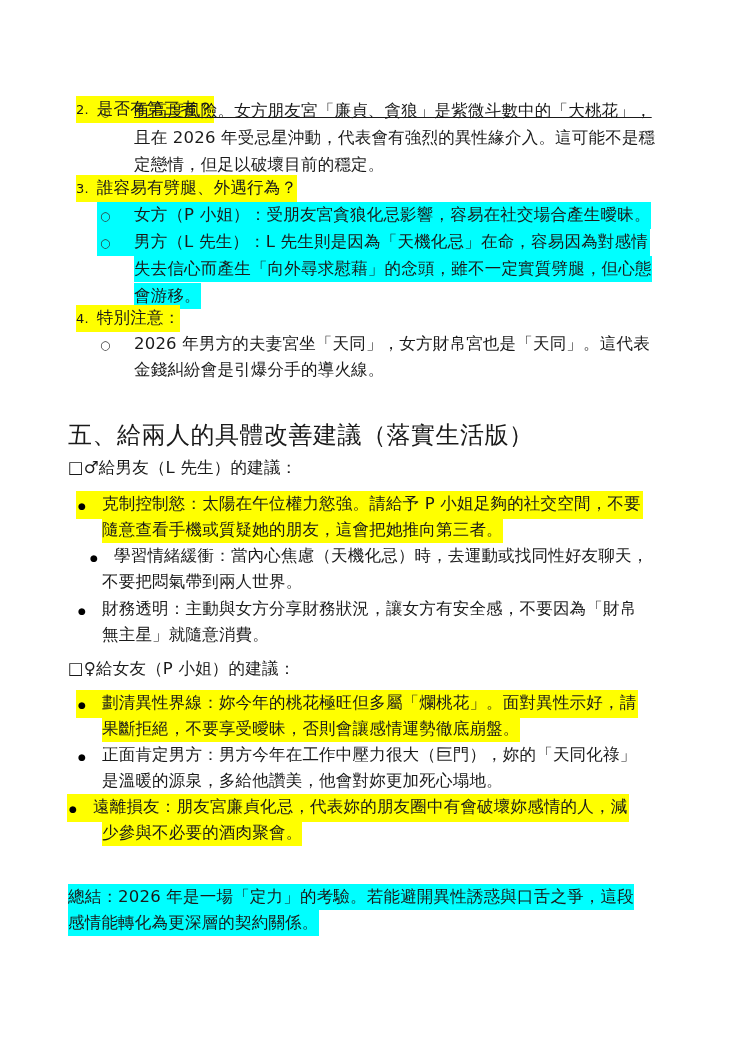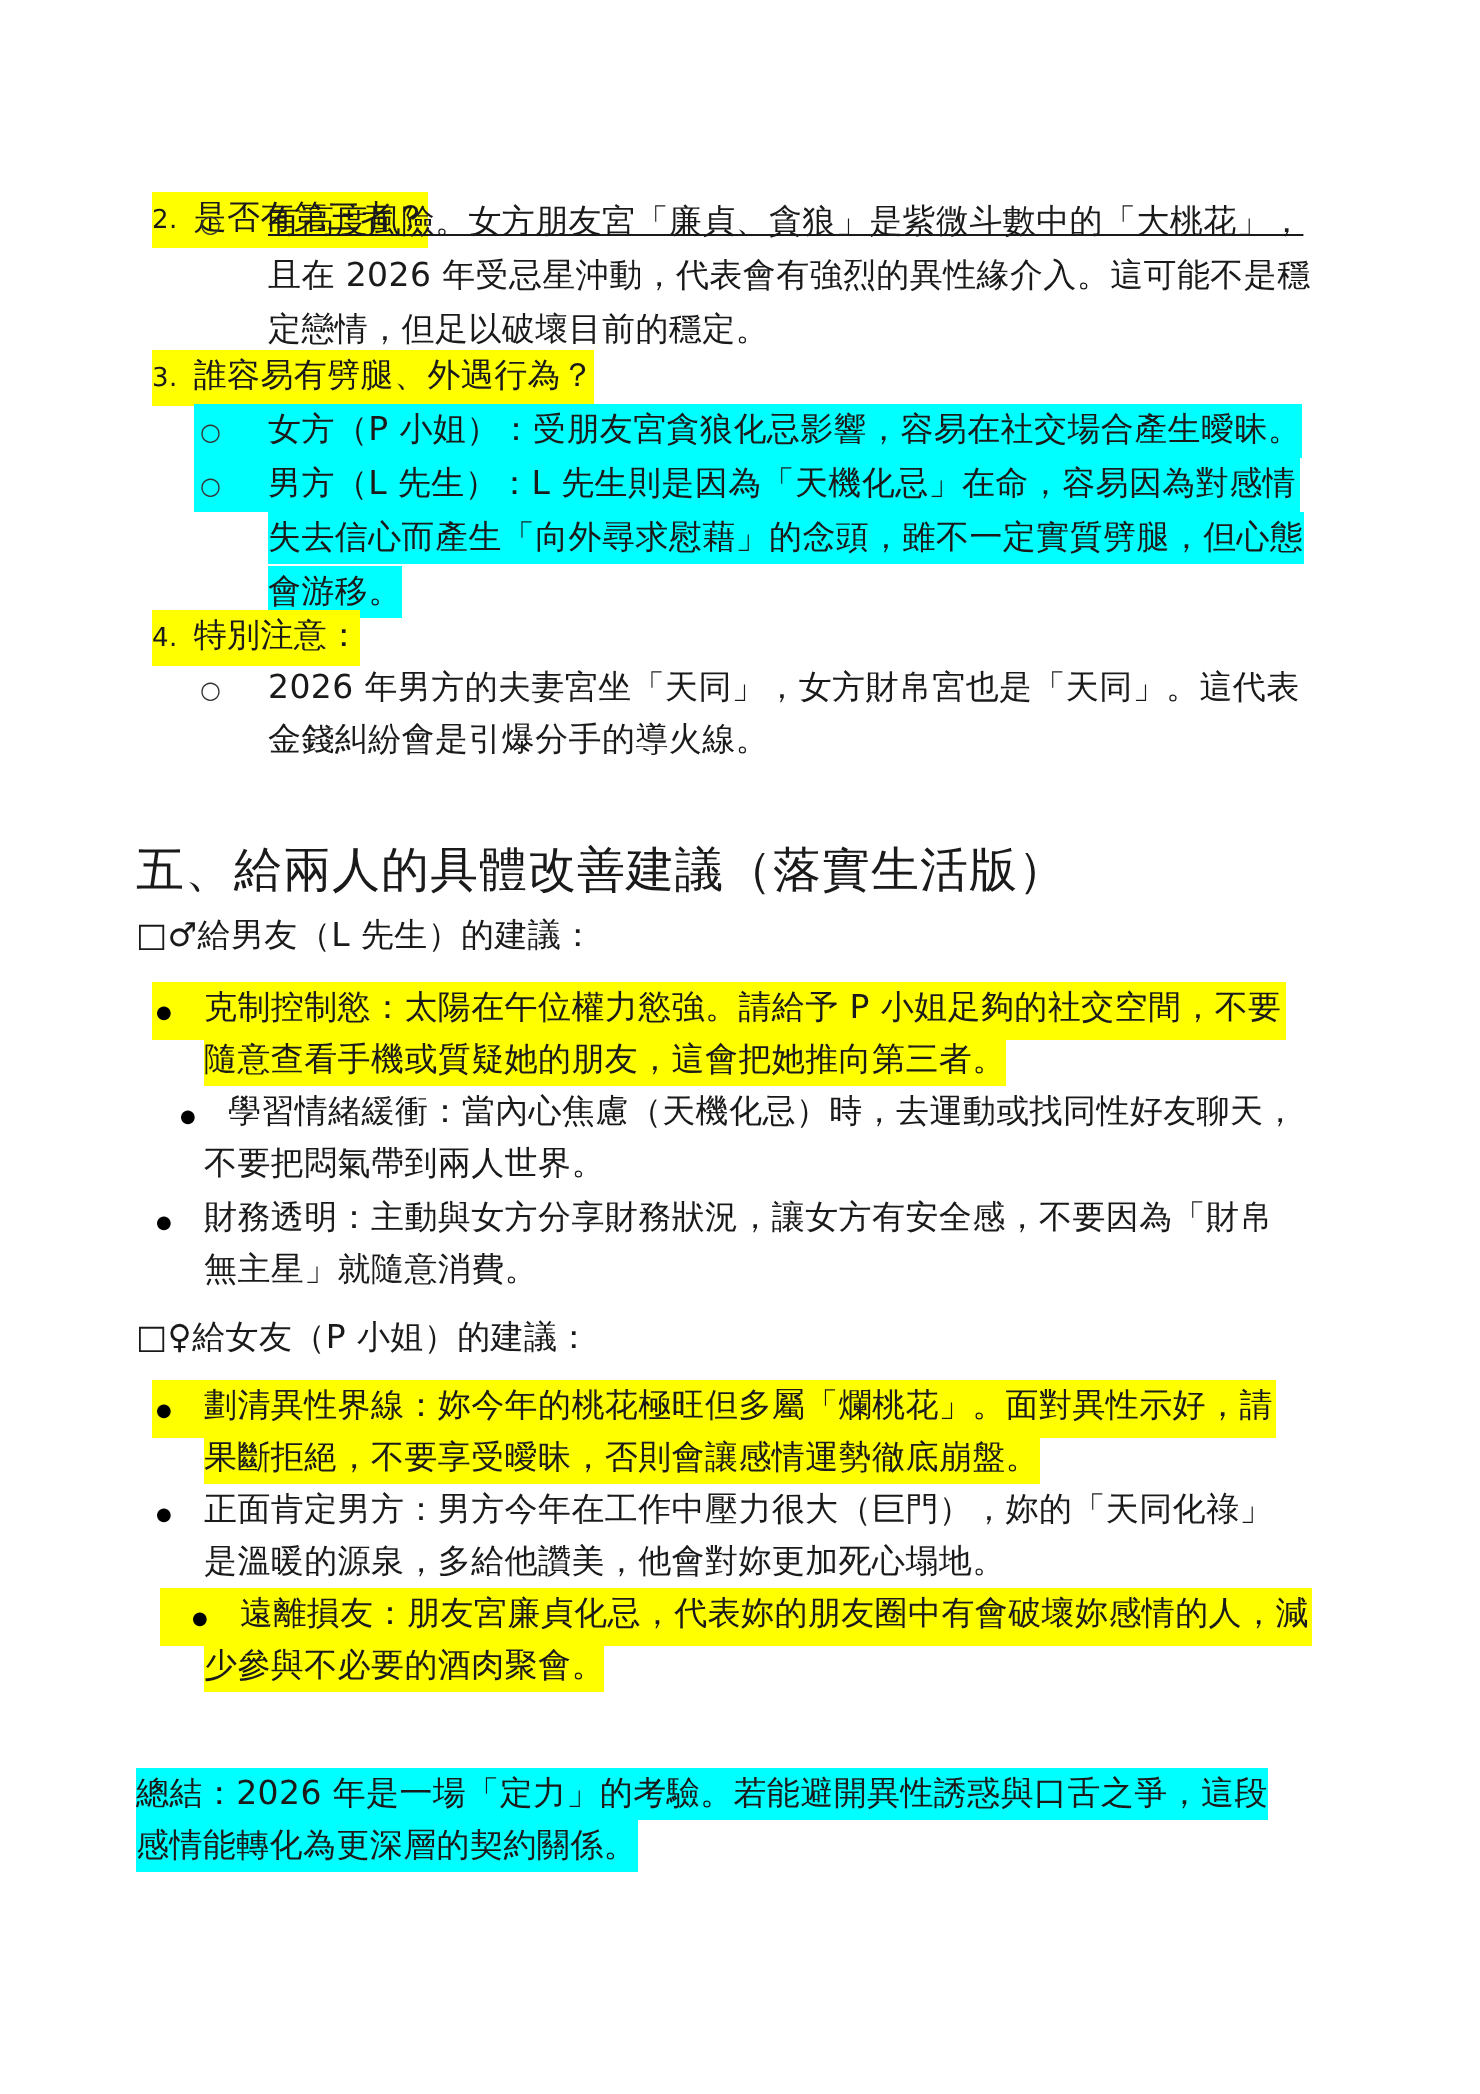--- a/index.html
+++ b/index.html
@@ -139,21 +139,21 @@
     <span>果斷拒絕，不要享受曖昧，否則會讓感情運勢徹底崩盤。</span>
   </div>
 
   <div class="line" style="left:78px; top:742px;">
     <span class="circ" style="width:24px; font-size:9px; color:#000;">●</span><span>正面肯定男方：男方今年在工作中壓力很大（巨門），妳的「天同化祿」</span>
   </div>
   <div class="line" style="left:102px; top:768px;">
     <span>是溫暖的源泉，多給他讚美，他會對妳更加死心塌地。</span>
   </div>
 
-  <div class="line hl-y" style="left:80px; top:794px; padding-left:16px; padding-right:2px;">
+  <div class="line hl-y" style="left:67px; top:794px; padding-left:2px; padding-right:2px;">
     <span class="circ" style="width:24px; font-size:9px; color:#000;">●</span><span>遠離損友：朋友宮廉貞化忌，代表妳的朋友圈中有會破壞妳感情的人，減</span>
   </div>
   <div class="line hl-y" style="left:102px; top:820px;">
     <span>少參與不必要的酒肉聚會。</span>
   </div>
 
   <div class="line hl-c" style="left:68px; top:884px;">
     <span>總結：2026 年是一場「定力」的考驗。若能避開異性誘惑與口舌之爭，這段</span>
   </div>
   <div class="line hl-c" style="left:68px; top:910px;">

